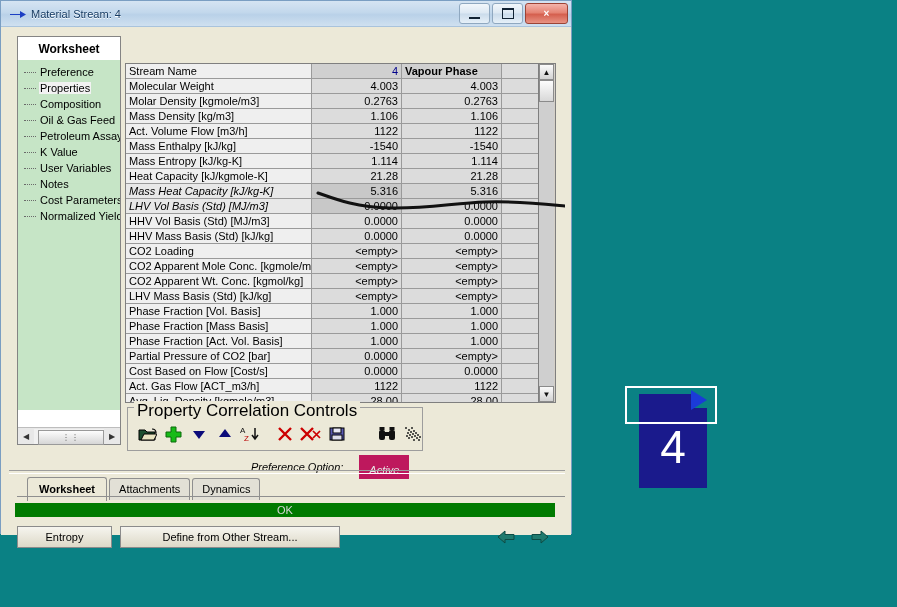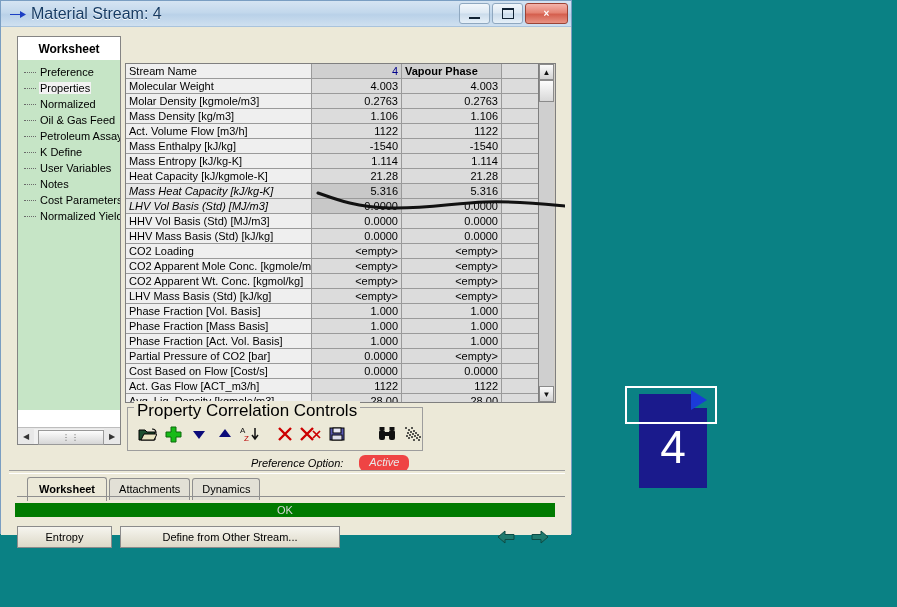--- a/index.html
+++ b/index.html
@@ -23,21 +23,21 @@
   }
   #titlebar{
     position:relative;height:25px;
     background:linear-gradient(180deg,#d5e4f2 0%,#c3d8ec 45%,#b9d1e8 55%,#cfe0f0 100%);
     border-bottom:1px solid #a9c3dc;
     display:flex;align-items:center;
     padding-left:8px;
   }
   .title-icon{width:18px;height:14px;position:relative;margin-right:4px;flex:0 0 auto;}
   .title-text{
-    font-size:16px;color:#173c64;
+    font-size:11px;color:#173c64;
     text-shadow:0 1px 0 #fff;
     white-space:nowrap;
   }
   .winbtns{position:absolute;right:3px;top:2px;display:flex;gap:2px;}
   .winbtn{
     width:29px;height:19px;border:1px solid #8fa8c0;border-radius:3px;
     background:linear-gradient(180deg,#f2f7fb 0%,#dce8f3 48%,#cadbeb 52%,#e6f0f8 100%);
     display:flex;align-items:center;justify-content:center;
     font-size:10px;color:#15324f;
   }
@@ -169,22 +169,22 @@
   .tbtn{
     width:26px;height:24px;display:flex;align-items:center;justify-content:center;
     position:relative;
   }
   .tbtn svg{display:block;}
   #prefrow{
     position:absolute;left:250px;top:428px;display:flex;align-items:center;gap:16px;font-style:italic;
   }
   #pref-label{font-size:11px;}
   #pref-value{
-    background:#ef4444;color:#e8e8e8;font-size:11px;
-    padding:1px 10px 2px;line-height:13px;border-radius:6px;
+    background:#be185d;color:#e8e8e8;font-size:11px;
+    padding:9px 10px 2px;line-height:13px;
   }
 
   
   #sep{
     position:absolute;left:8px;top:443px;width:556px;height:2px;
     border-top:1px solid #9d9d9d;border-bottom:1px solid #fff;
   }
 
   
   #tabs{position:absolute;left:26px;top:449px;display:flex;align-items:flex-end;}
@@ -287,33 +287,33 @@
           <div class="nav-item">
             <span class="nav-dash"></span>
             <span class="nav-label">Preference</span>
           </div>
           <div class="nav-item selected">
             <span class="nav-dash"></span>
             <span class="nav-label">Properties</span>
           </div>
           <div class="nav-item">
             <span class="nav-dash"></span>
-            <span class="nav-label">Normalized</span>
+            <span class="nav-label">Composition</span>
           </div>
           <div class="nav-item">
             <span class="nav-dash"></span>
             <span class="nav-label">Oil &amp; Gas Feed</span>
           </div>
           <div class="nav-item">
             <span class="nav-dash"></span>
             <span class="nav-label">Petroleum Assay</span>
           </div>
           <div class="nav-item">
             <span class="nav-dash"></span>
-            <span class="nav-label">K Define</span>
+            <span class="nav-label">K Value</span>
           </div>
           <div class="nav-item">
             <span class="nav-dash"></span>
             <span class="nav-label">User Variables</span>
           </div>
           <div class="nav-item">
             <span class="nav-dash"></span>
             <span class="nav-label">Notes</span>
           </div>
           <div class="nav-item">

